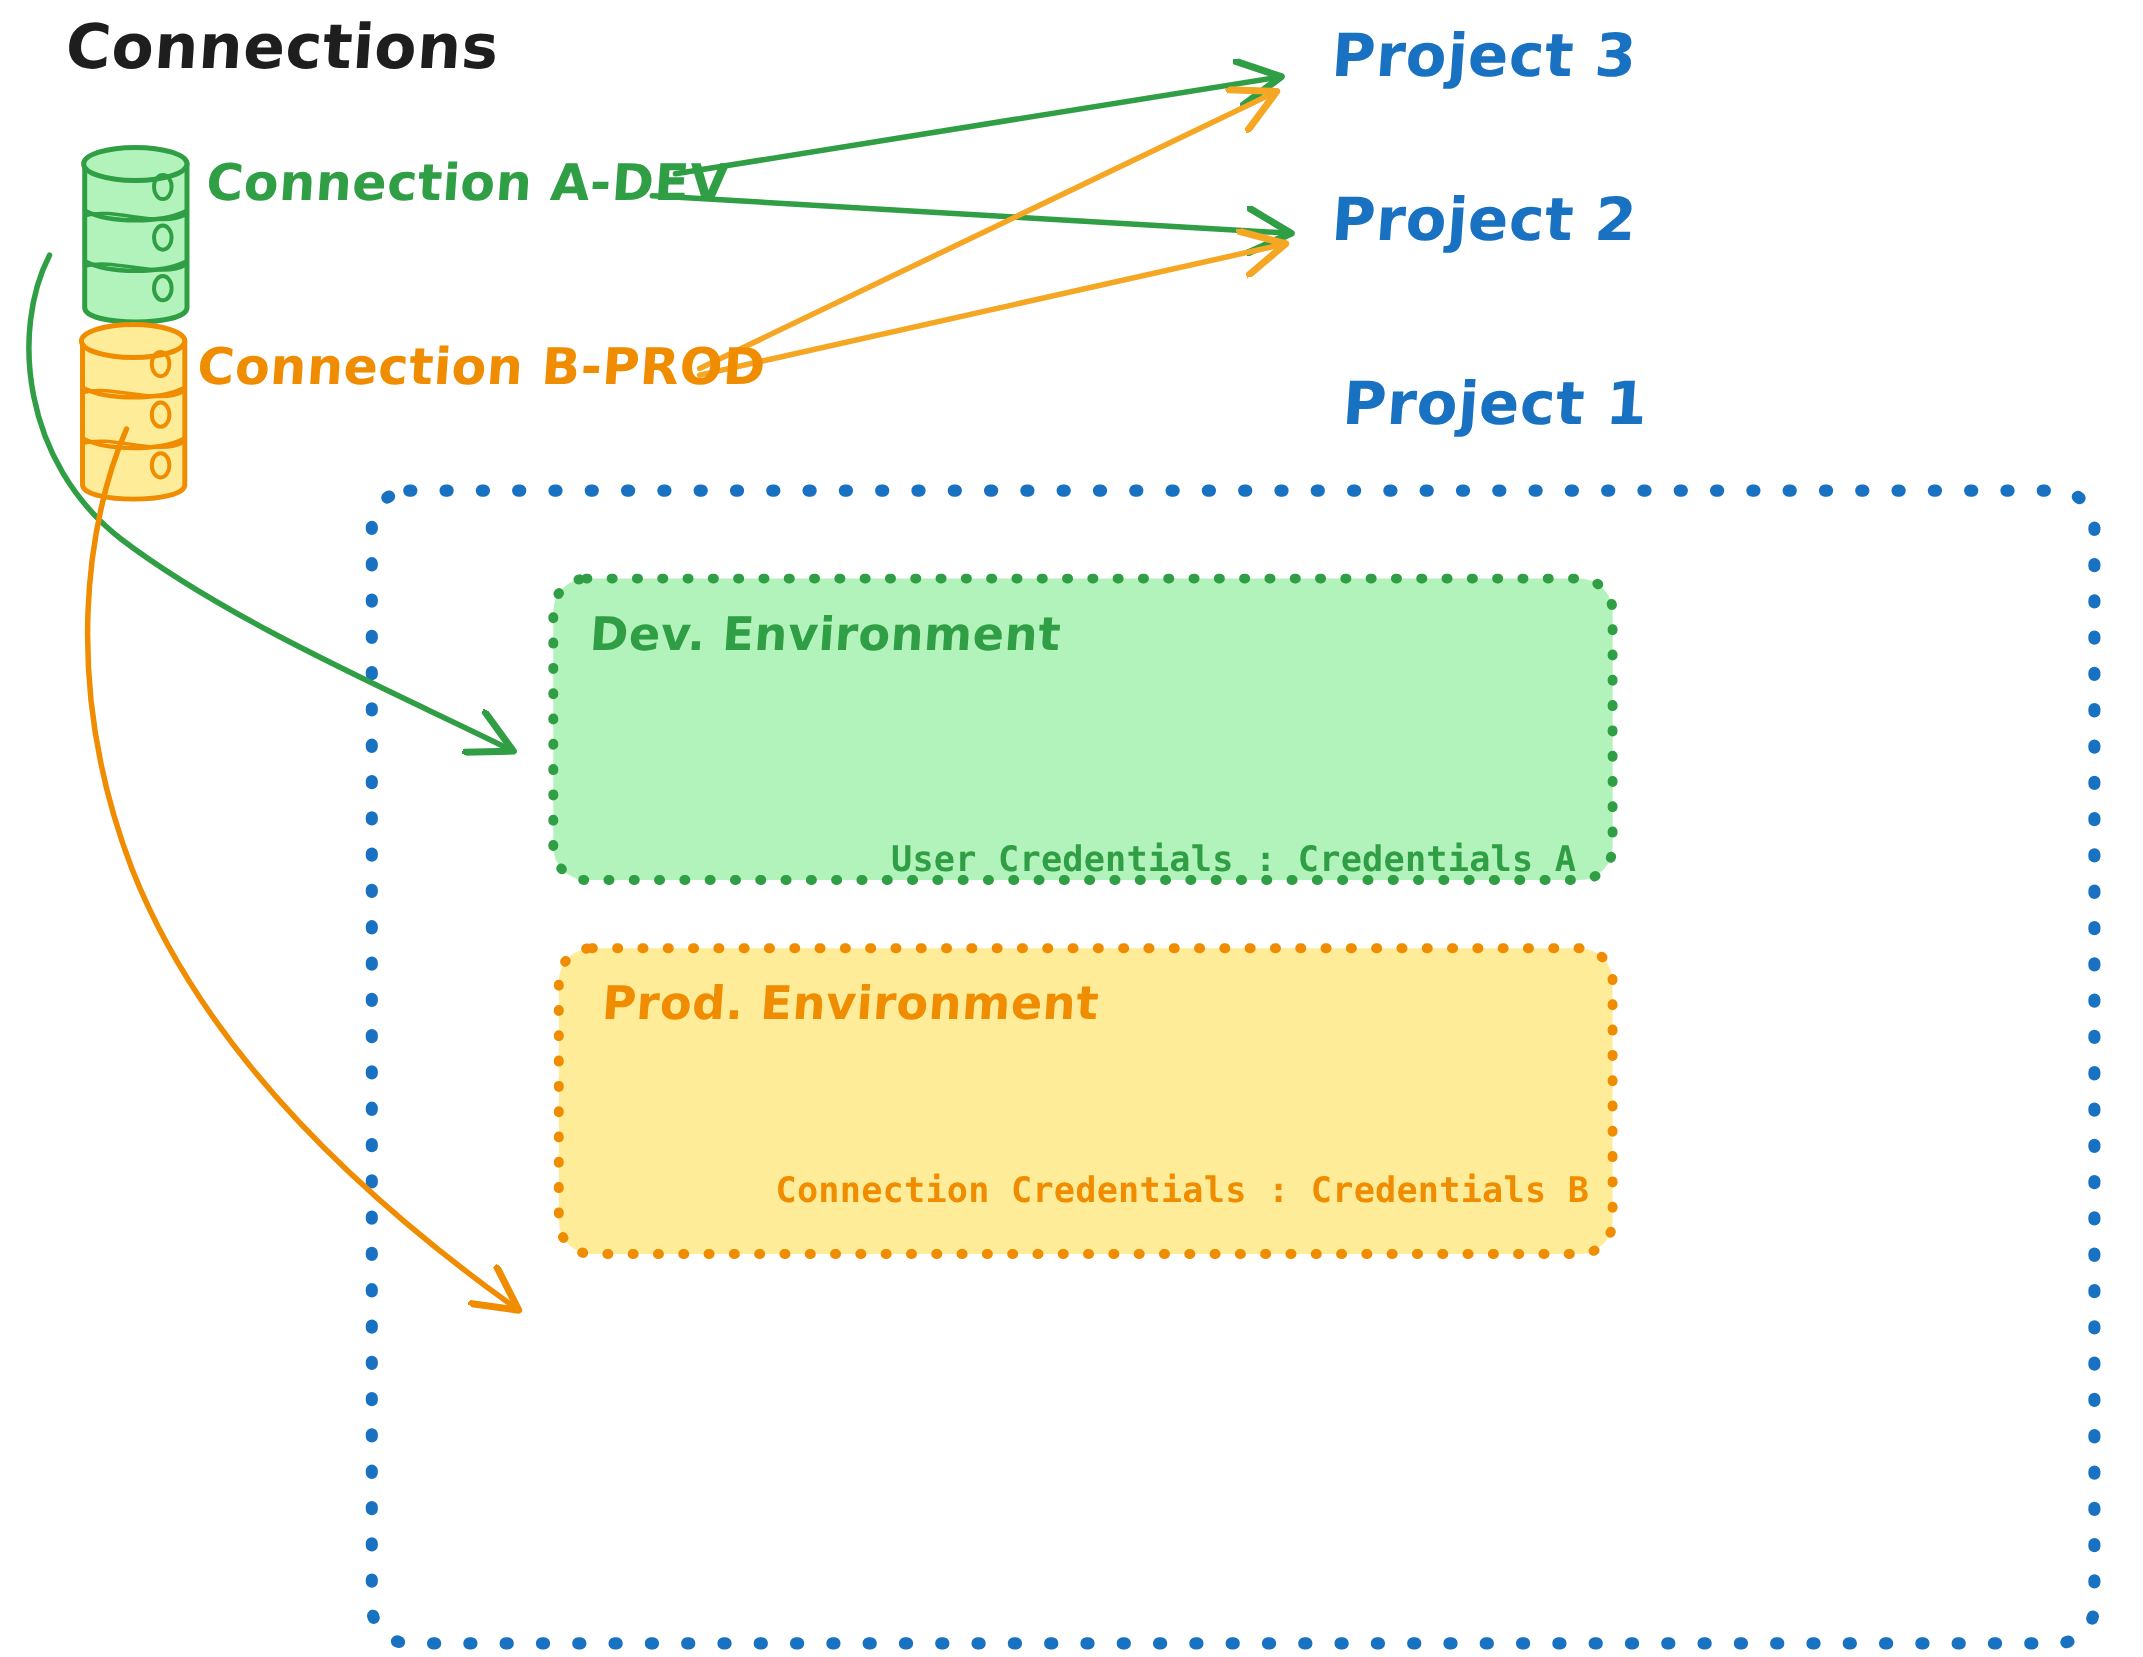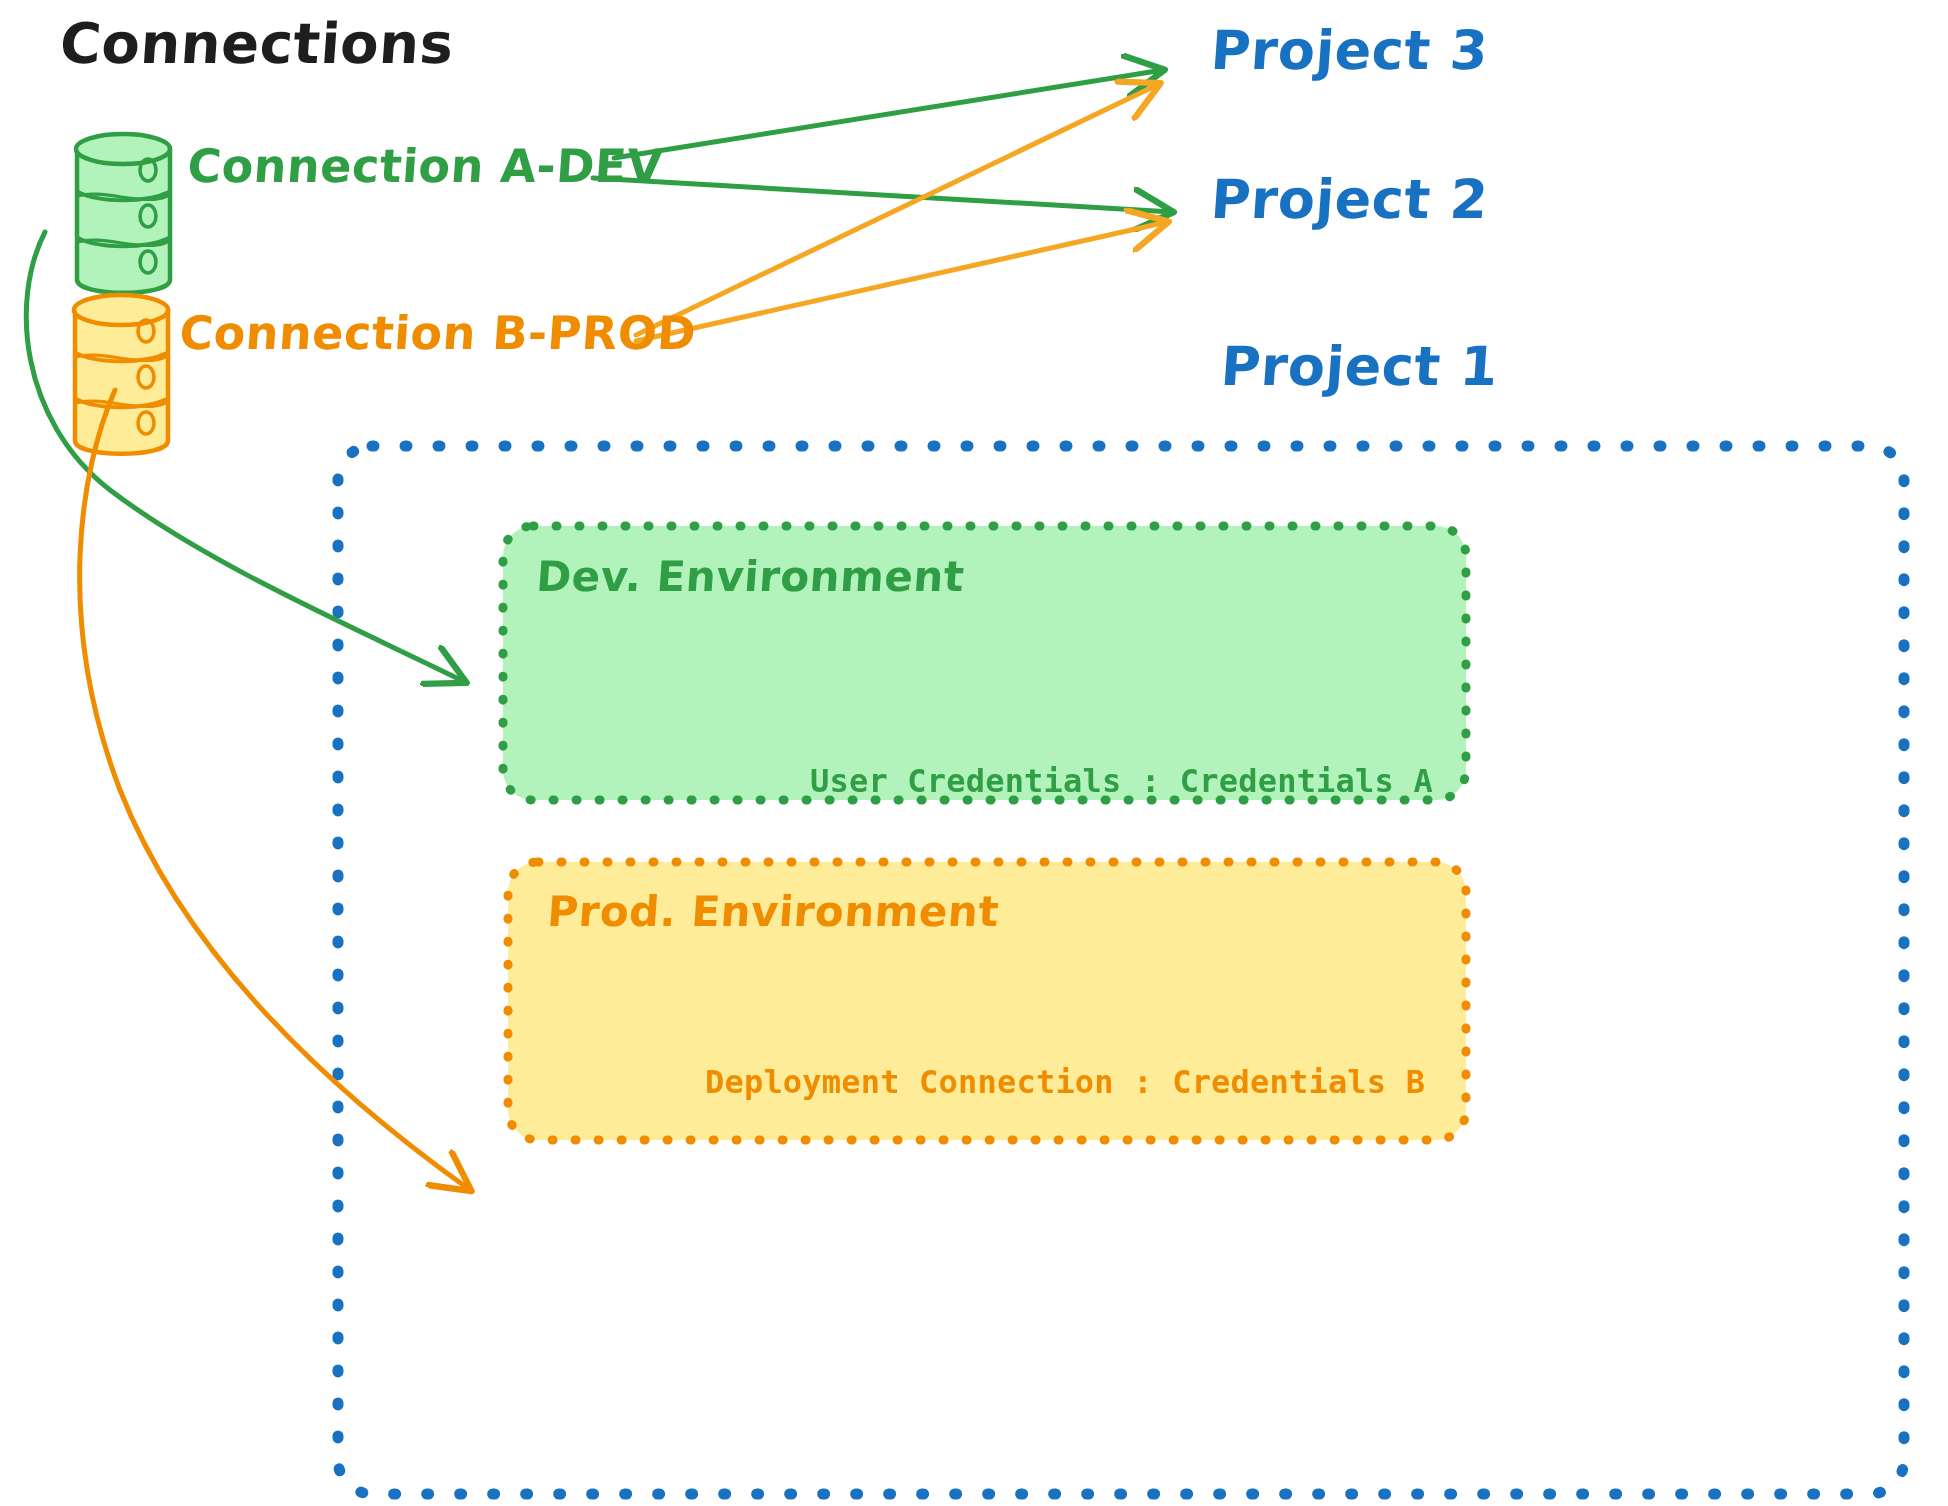--- a/index.html
+++ b/index.html
@@ -191,15 +191,15 @@
   <div class="lbl hand" id="label-project-2">Project 2</div>
 
   <div class="lbl hand" id="label-project-1">Project 1</div>
 
   <div class="lbl hand" id="label-dev-env">Dev. Environment</div>
 
   <div class="lbl mono" id="label-dev-creds">User Credentials : Credentials A</div>
 
   <div class="lbl hand" id="label-prod-env">Prod. Environment</div>
 
-  <div class="lbl mono" id="label-prod-creds">Deployment Connection : Credentials B</div>
+  <div class="lbl mono" id="label-prod-creds">Connection Credentials : Credentials B</div>
 
 </div>
 
 </body></html>

